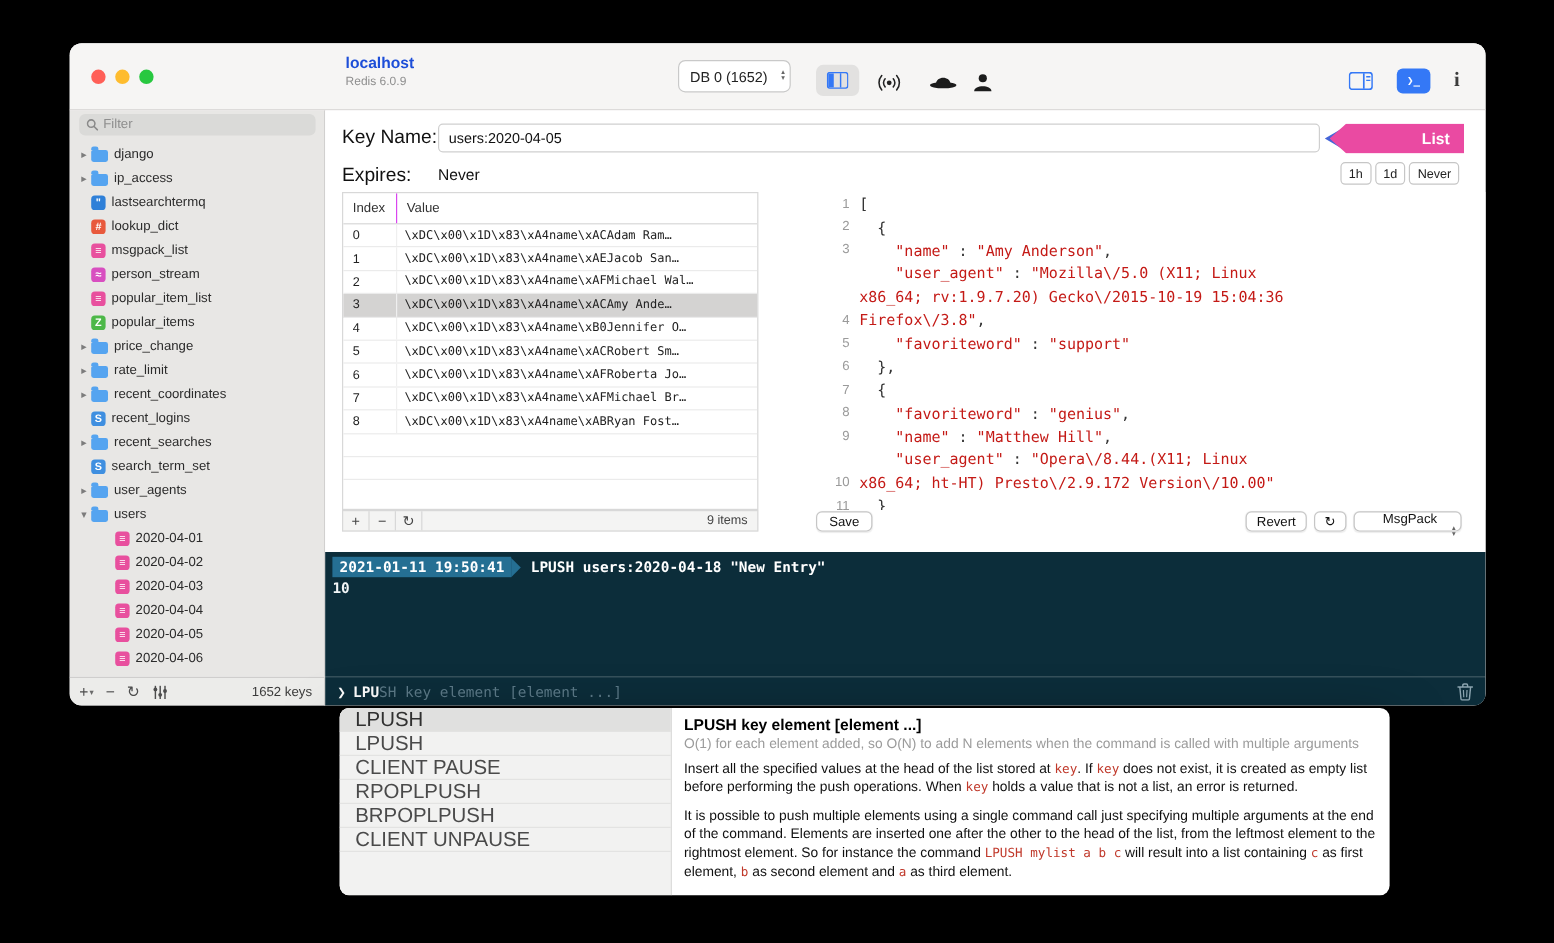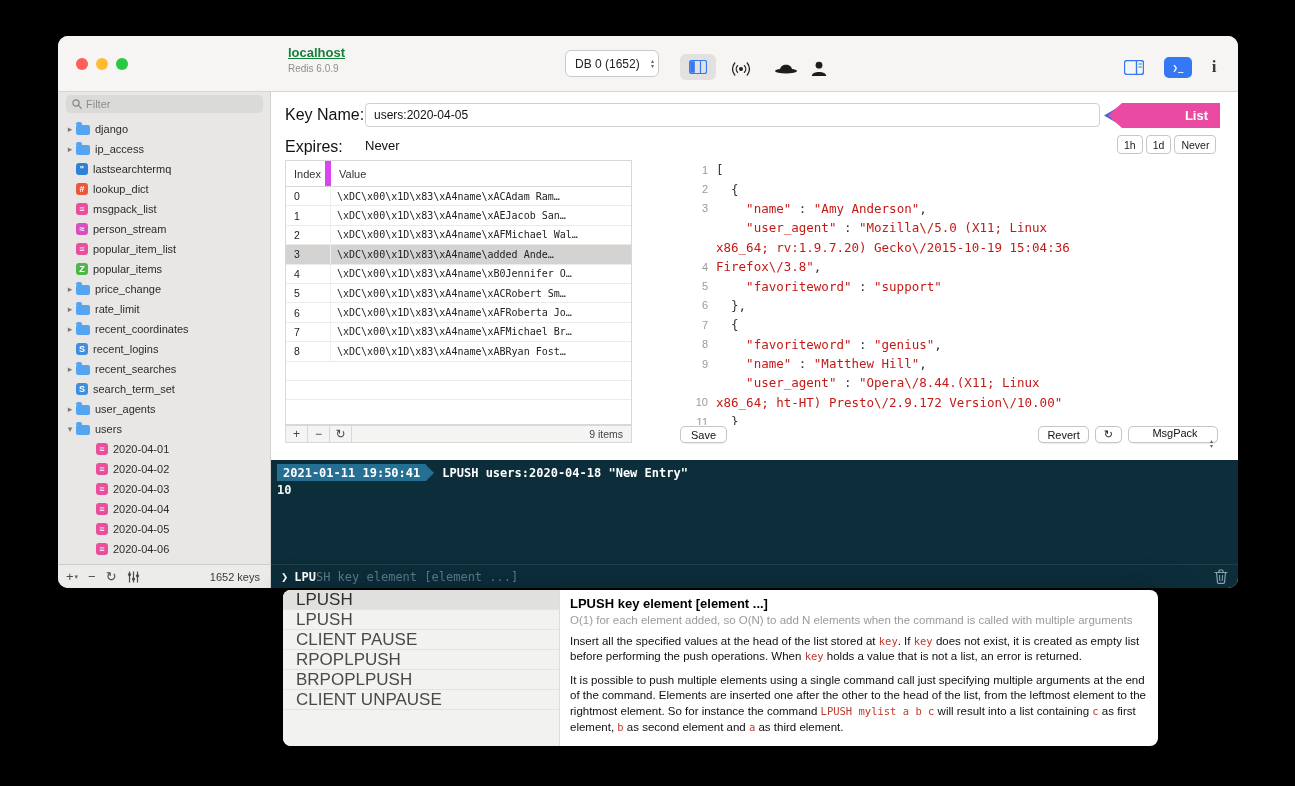--- a/index.html
+++ b/index.html
@@ -10,21 +10,21 @@
   .window { position:absolute; left:58px; top:36px; width:1180px; height:552px;
             background:#fff; border-radius:10px; overflow:hidden;
             box-shadow:0 25px 70px rgba(0,0,0,.7); }
 
   
   .titlebar { position:absolute; top:0; left:0; right:0; height:56px; background:#f6f5f4;
               border-bottom:1px solid #d6d5d4; }
   .traffic { position:absolute; top:22px; left:18px; display:flex; gap:8px; }
   .light { width:12px; height:12px; border-radius:50%; }
   .l-close{ background:#ff5f57; } .l-min{ background:#febc2e; } .l-zoom{ background:#28c840; }
-  .win-title { position:absolute; left:230px; top:9px; font-size:13px; font-weight:bold; color:#15803d;text-decoration:underline; }
+  .win-title { position:absolute; left:230px; top:9px; font-size:13px; font-weight:bold; color:#1d4ed8; }
   .win-sub { position:absolute; left:230px; top:27px; font-size:10px; color:#8e8e8e; }
   .db-select { position:absolute; left:507px; top:14px; width:94px; height:27px; background:#fff;
                border:1px solid #c9c9c9; border-radius:6px; display:flex; align-items:center;
                padding:0 4px 0 9px; font-size:12px; color:#222; }
   .stepper { margin-left:auto; display:flex; flex-direction:column; align-items:center; line-height:5px;
              font-size:6px; color:#666; }
   .tb-icon { position:absolute; top:24px; display:flex; align-items:center; justify-content:center; }
   .view-btn { left:622px; top:18px; width:36px; height:26px; background:#e2e1e0; border-radius:6px; }
   .i-broadcast { left:672px; } .i-hat { left:716px; } .i-person { left:752px; }
   .i-cols2 { left:1066px; }
@@ -79,21 +79,21 @@
   .exp-val { position:absolute; left:94px; top:46px; font-size:13px; color:#111; }
   .exp-btns { position:absolute; left:846px; top:43px; display:flex; gap:3px; }
   .seg { height:19px; background:#fff; border:1px solid #c6c6c6; border-radius:4px; font-size:10.5px;
          color:#222; padding:0 6px; font-family:"Liberation Sans",sans-serif; }
 
   
   .vtable { position:absolute; left:14px; top:68px; width:347px; height:265px; border:1px solid #d8d8d8;
             background:#fff; overflow:hidden; }
   .thead { height:26px; display:flex; border-bottom:1px solid #d8d8d8; align-items:center; }
   .th { font-size:11px; color:#333; padding-left:8px; }
-  .th.idx { width:45px; border-right:6px solid #d946ef; height:100%; display:flex; align-items:center;text-align:center; }
+  .th.idx { width:45px; border-right:1px solid #d946ef; height:100%; display:flex; align-items:center;text-align:center; }
   .th.val { flex:1; }
   .trow { height:19.4px; display:flex; border-bottom:1px solid #ebebeb; align-items:center; }
   .trow.sel { background:#d4d3d2; }
   .tcell { white-space:nowrap; overflow:hidden; }
   .tcell.idx { width:45px; padding-left:8px; font-size:10.5px; color:#222; flex:none;
                border-right:1px solid #efefef; height:100%; display:flex; align-items:center; }
   .tcell.val { flex:1; padding-left:6px; font-family:"DejaVu Sans Mono",monospace; font-size:10px; color:#222; }
   .trow.empty { border-bottom:1px solid #ebebeb; }
   .tfoot { position:absolute; left:14px; top:333px; width:347px; height:18px; background:#f4f4f3;
            border:1px solid #d8d8d8; display:flex; align-items:center; }
@@ -394,21 +394,21 @@
             <div class="trow">
               <span class="tcell idx">1</span>
               <span class="tcell val">\xDC\x00\x1D\x83\xA4name\xAEJacob San…</span>
             </div>
             <div class="trow">
               <span class="tcell idx">2</span>
               <span class="tcell val">\xDC\x00\x1D\x83\xA4name\xAFMichael Wal…</span>
             </div>
             <div class="trow sel">
               <span class="tcell idx">3</span>
-              <span class="tcell val">\xDC\x00\x1D\x83\xA4name\added Ande…</span>
+              <span class="tcell val">\xDC\x00\x1D\x83\xA4name\xACAmy Ande…</span>
             </div>
             <div class="trow">
               <span class="tcell idx">4</span>
               <span class="tcell val">\xDC\x00\x1D\x83\xA4name\xB0Jennifer O…</span>
             </div>
             <div class="trow">
               <span class="tcell idx">5</span>
               <span class="tcell val">\xDC\x00\x1D\x83\xA4name\xACRobert Sm…</span>
             </div>
             <div class="trow">

